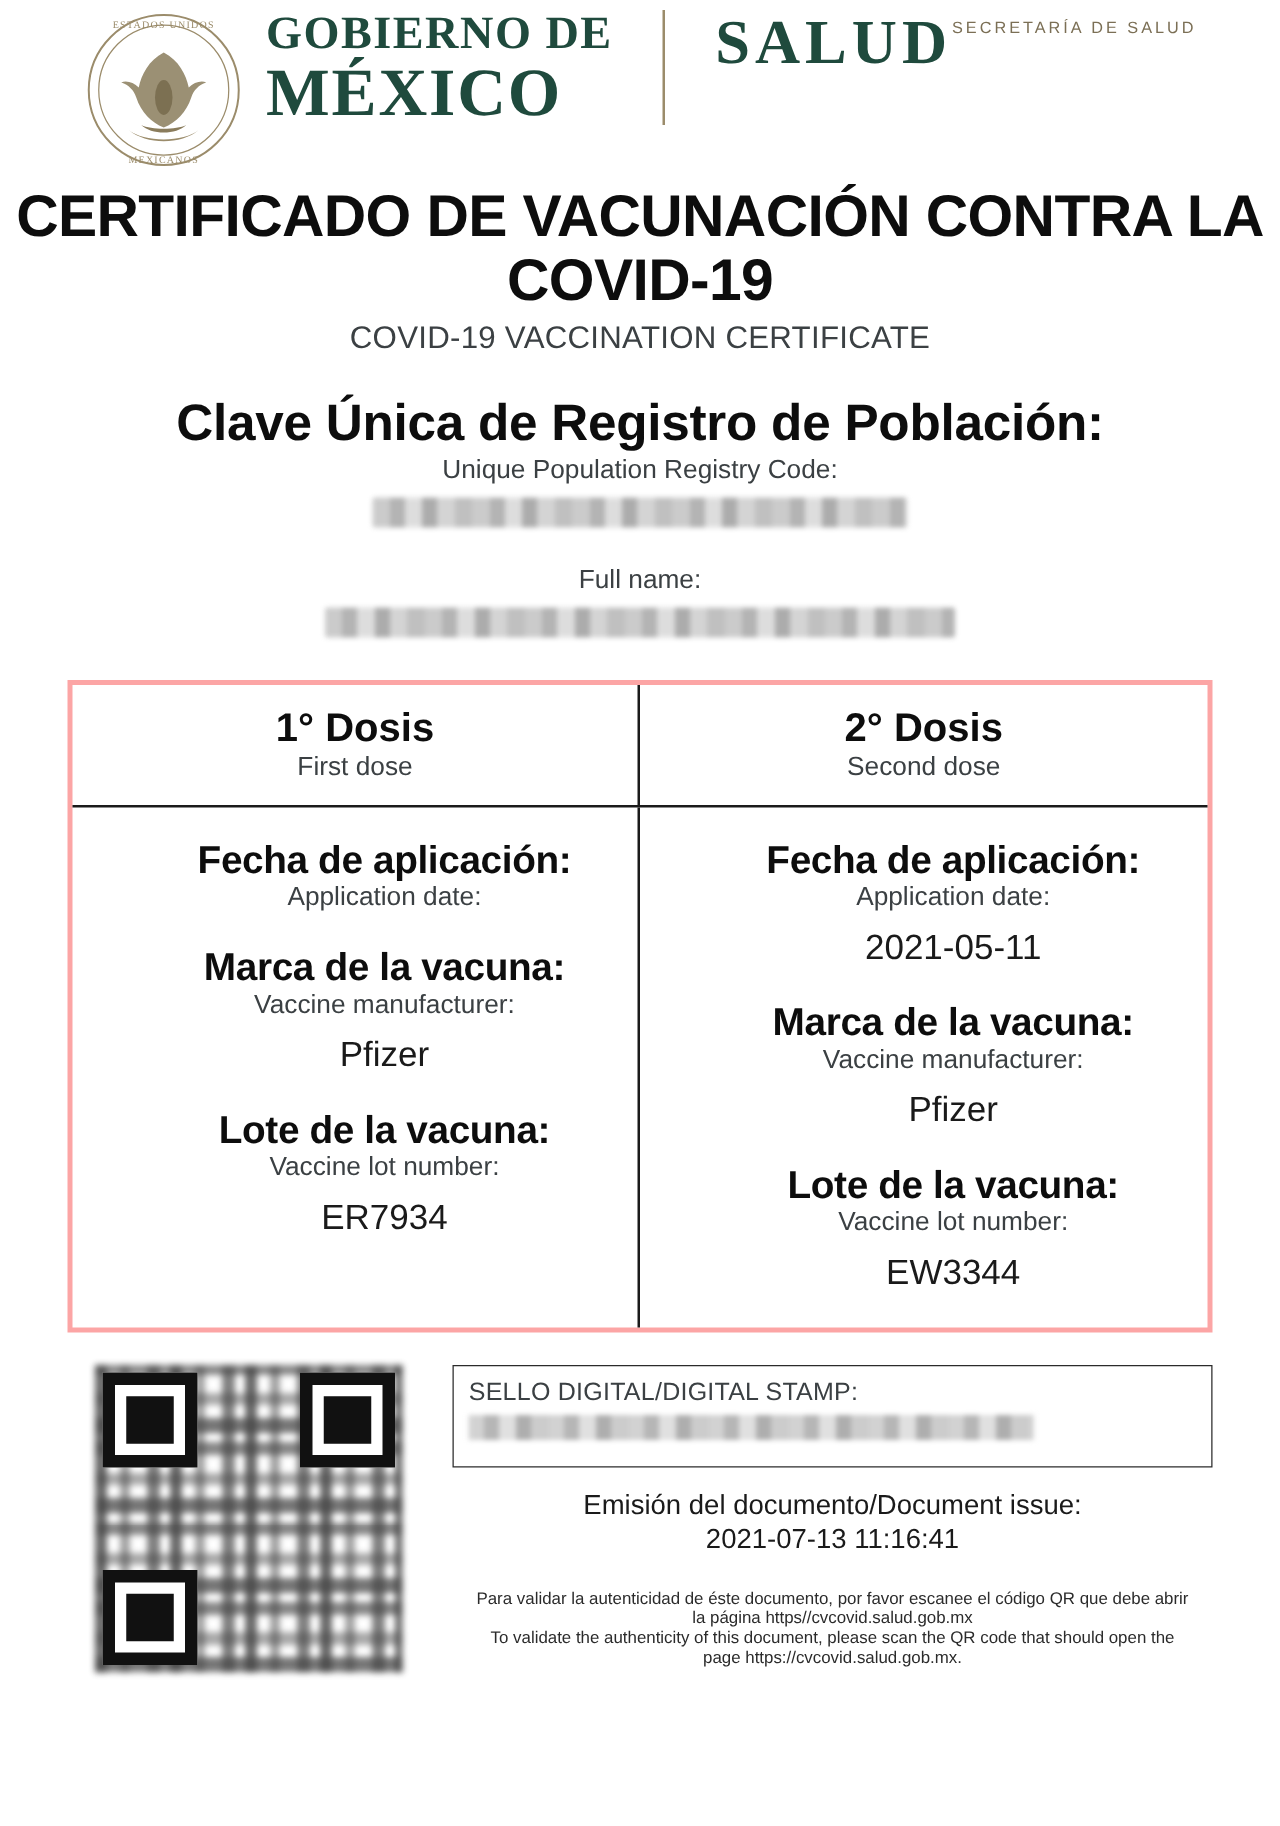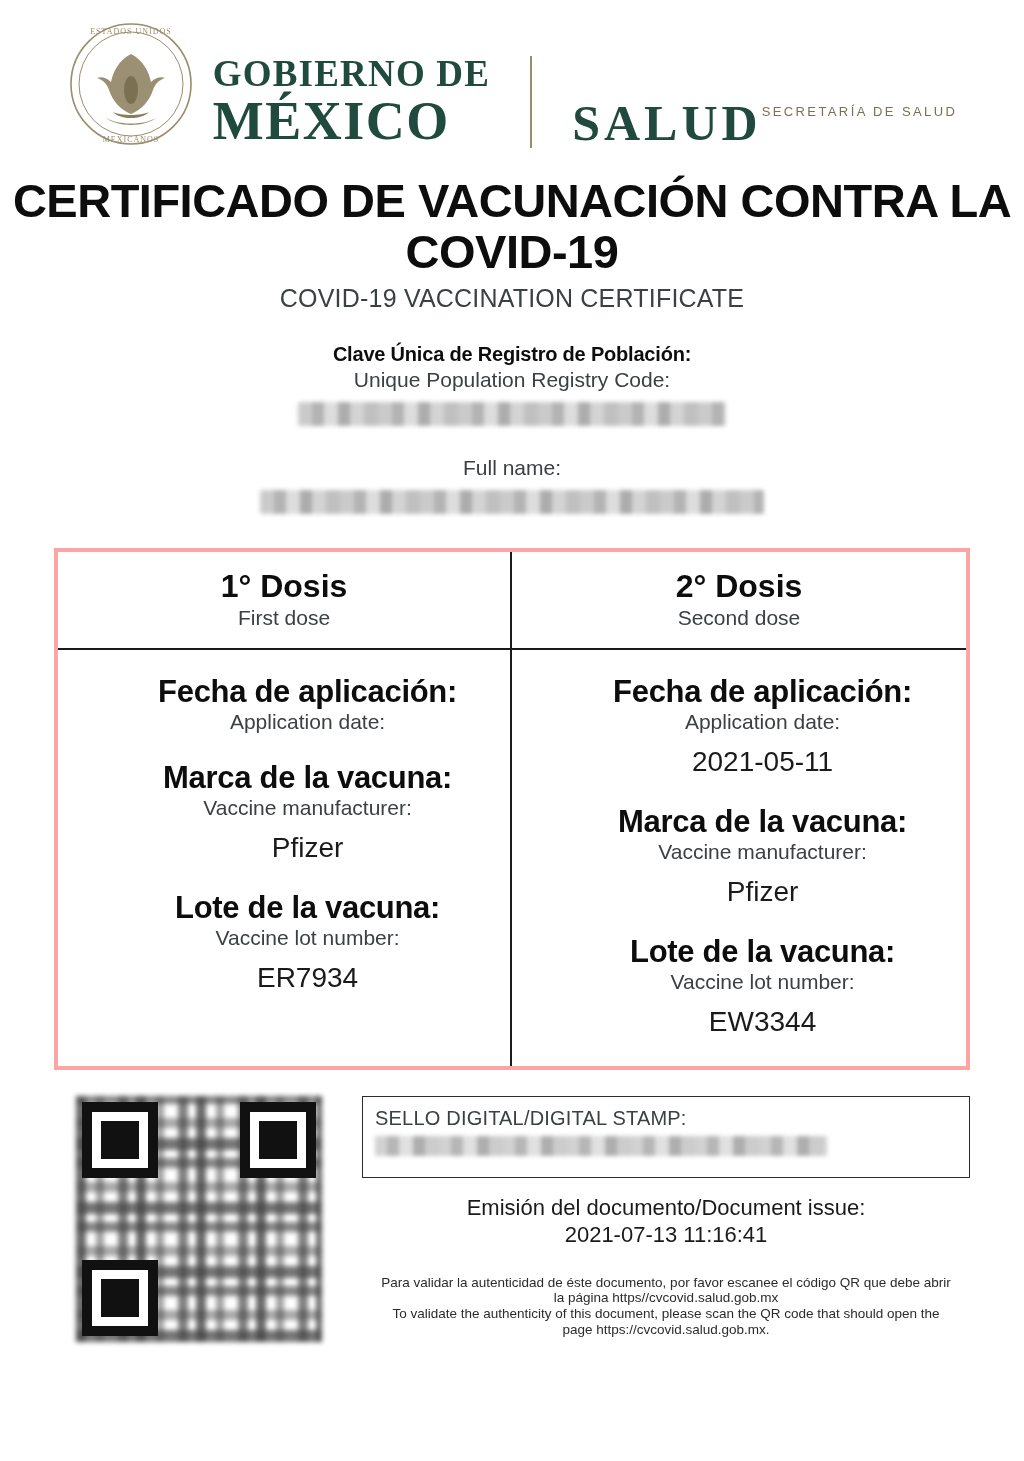--- a/index.html
+++ b/index.html
@@ -12,21 +12,21 @@
     height: 1461px;
     font-family: "Liberation Sans", sans-serif;
     color: #111111;
     position: relative;
     overflow: hidden;
   }
 
   
   .header {
     display: flex;
-    align-items: flex-end;
+    align-items: flex-start;
     justify-content: center;
     padding-top: 8px;
     height: 140px;
     gap: 18px;
   }
   .eagle {
     width: 128px;
     height: 128px;
     position: relative;
     flex: none;
@@ -82,38 +82,37 @@
     text-align: center;
   }
 
   
   .title {
     text-align: center;
     font-size: 47px;
     font-weight: bold;
     line-height: 1.08;
     letter-spacing: -0.5px;
-    margin-top: 28px;
     color: #0d0d0d;
   }
   .subtitle {
     text-align: center;
     font-size: 25px;
     color: #3b4043;
     margin-top: 6px;
     letter-spacing: 0.2px;
   }
 
   
   .field {
     text-align: center;
     margin-top: 30px;
   }
   .field-es {
-    font-size: 20px;
+    font-size: 41px;
     font-weight: bold;
     color: #0d0d0d;
     letter-spacing: -0.2px;
   }
   .field-en {
     font-size: 21px;
     color: #3b4043;
     margin-top: 2px;
   }
   .redacted {

